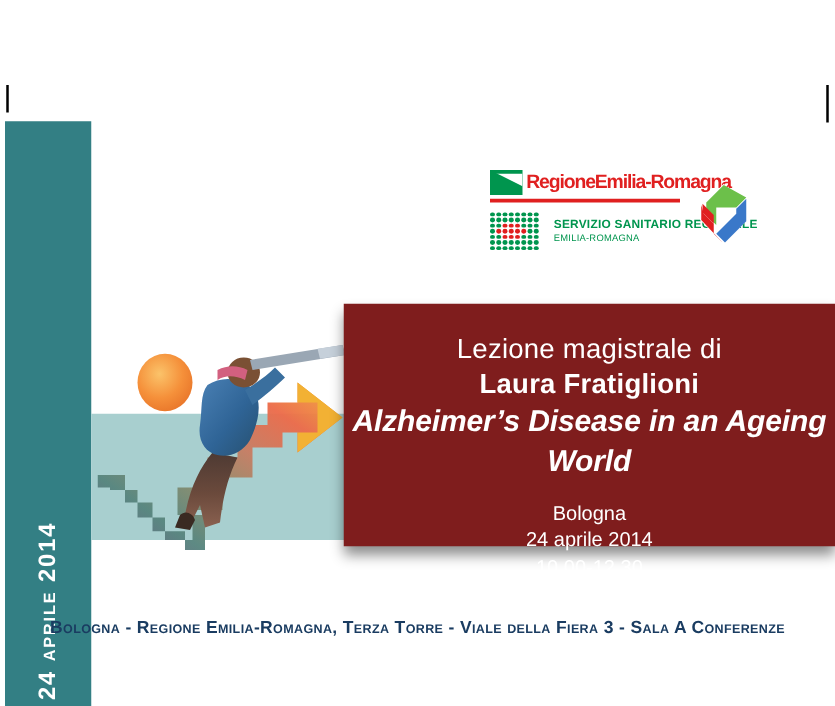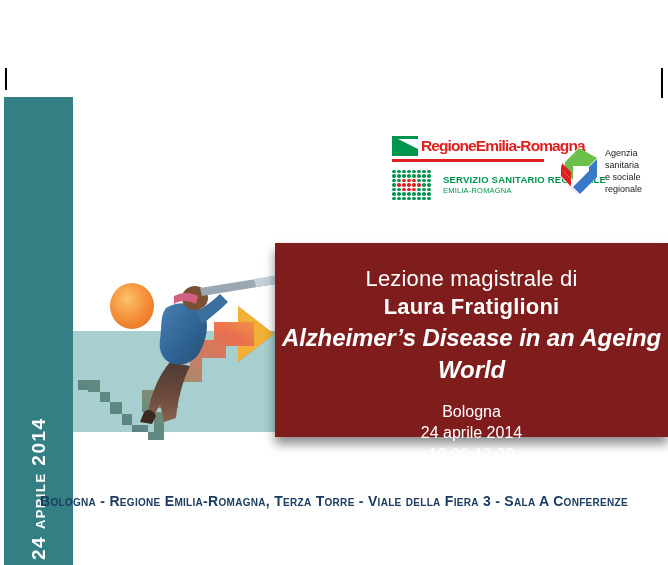--- a/index.html
+++ b/index.html
@@ -360,26 +360,20 @@
     <div class="logo-asr">
       <svg class="asr-mark" viewBox="0 0 42 50">
         <path d="M21 1 L40 20 L40 30 L21 49 L2 30 L2 20 Z" fill="#ffffff"></path>
         <path d="M21 2 L7 16 L7 26 L15 34 L15 20 L31 20 L39 12 Z" fill="#6cc04a"></path>
         <path d="M39 13 L39 31 L22 48 L15 41 L31 25 L31 21 Z" fill="#3a78c9"></path>
         <path d="M6 17 L6 31 L21 47 L14 40 L14 20 Z" fill="#3a78c9" opacity="0"></path>
         <path d="M3 18 L3 30 L20 48 L13 41 L13 33 L5 25 Z" fill="#e02020"></path>
         <path d="M4 17 L13 26 L13 33 L4 24 Z" fill="#e02020"></path>
         <path d="M14 20 L31 20 L31 26 L14 26 Z" fill="#6cc04a" opacity="0"></path>
       </svg>
-      <div class="asr-text">
-        <div>Agenzia</div>
-        <div>sanitaria</div>
-        <div>e sociale</div>
-        <div>regionale</div>
-      </div>
     </div>
   </div>
 
   <div class="illus-bg"></div>
 
   <svg class="illustration" viewBox="0 0 210 178">
     <defs>
       <linearGradient id="stepGrad" x1="0" y1="1" x2="1" y2="0">
         <stop offset="0%" stop-color="#6b5a86"></stop>
         <stop offset="22%" stop-color="#57857e"></stop>

